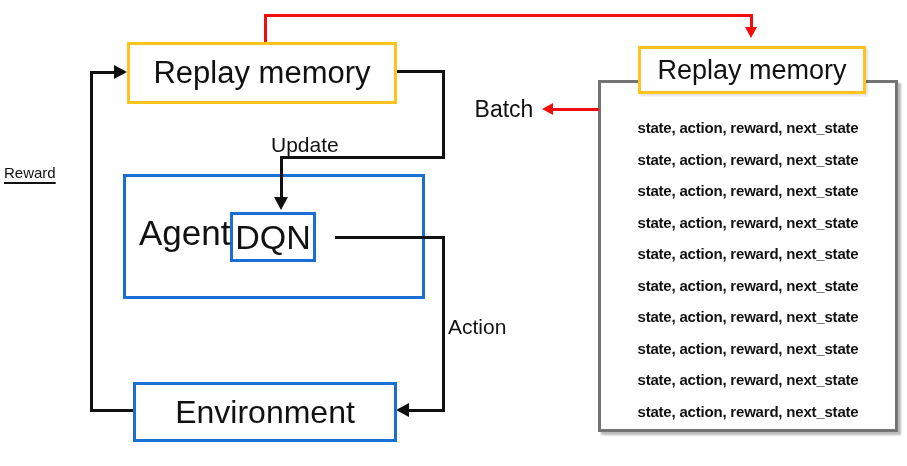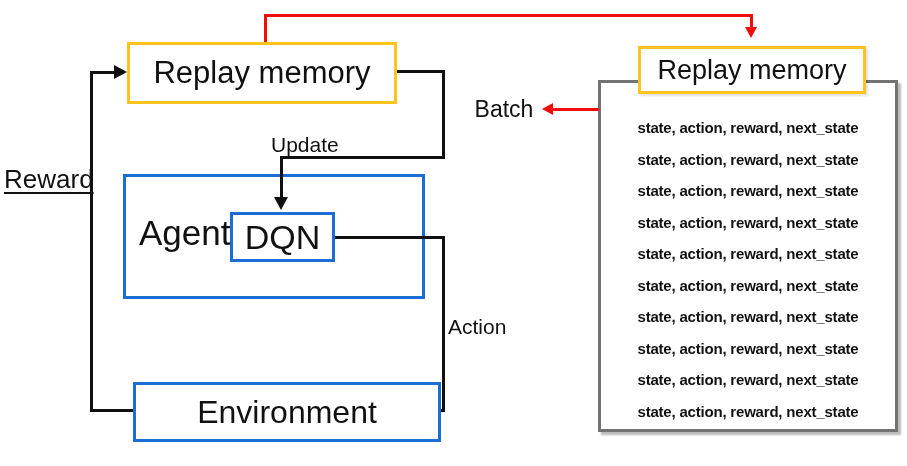--- a/index.html
+++ b/index.html
@@ -21,28 +21,28 @@
 
   
   .box{position:absolute;box-sizing:border-box;display:flex;align-items:center;justify-content:center;
        background:#ffffff;white-space:nowrap;}
   .replay-left {left:127px;top:30px;width:270px;height:62px;border:3px solid #ffc31e;font-size:31px;z-index:3;}
   .replay-right{left:638px;top:34px;width:228px;height:48px;border:3px solid #ffc31e;font-size:27px;z-index:4;
                 box-shadow:2px 2px 2px rgba(0,0,0,0.12);}
   .buffer-box  {left:598px;top:68px;width:300px;height:352px;border:3px solid #737373;z-index:1;display:block;
                 box-shadow:3px 3px 2px rgba(100,100,100,0.45);}
   .agent-box   {left:123px;top:162px;width:302px;height:125px;border:3px solid #1b6fd4;background:transparent;z-index:1;}
-  .dqn-box     {left:230px;top:200px;width:105px;height:50px;border:3px solid #1b6fd4;font-size:34px;z-index:2;}
-  .env-box     {left:133px;top:370px;width:308px;height:60px;border:3px solid #1b6fd4;font-size:32px;z-index:2;}
+  .dqn-box     {left:230px;top:200px;width:86px;height:50px;border:3px solid #1b6fd4;font-size:34px;z-index:2;}
+  .env-box     {left:133px;top:370px;width:264px;height:60px;border:3px solid #1b6fd4;font-size:32px;z-index:2;}
 
   
   .lbl{position:absolute;white-space:nowrap;z-index:3;}
   .lbl-agent  {left:131px;top:201px;font-size:35px;margin-left:8px;}
   .lbl-update {left:271px;top:121px;font-size:21px;}
-  .lbl-reward {left:4px;top:152px;font-size:26px;text-decoration:underline;
+  .lbl-reward {left:4px;top:152px;font-size:15px;text-decoration:underline;
                text-decoration-thickness:2px;text-underline-offset:4px;}
   .lbl-qvalue {left:336px;top:203px;font-size:21px;}
   .lbl-action {left:448px;top:303px;font-size:21px;}
   .lbl-batch  {left:454px;top:84px;width:100px;text-align:center;font-size:23px;}
   .lbl-tuple  {left:442px;top:108px;width:118px;text-align:center;font-size:17px;font-weight:bold;}
 
   
   .rows-host{position:absolute;left:3px;right:3px;top:3px;bottom:3px;
              display:flex;flex-direction:column;align-items:center;
              padding-top:33px;gap:13.5px;box-sizing:border-box;}

